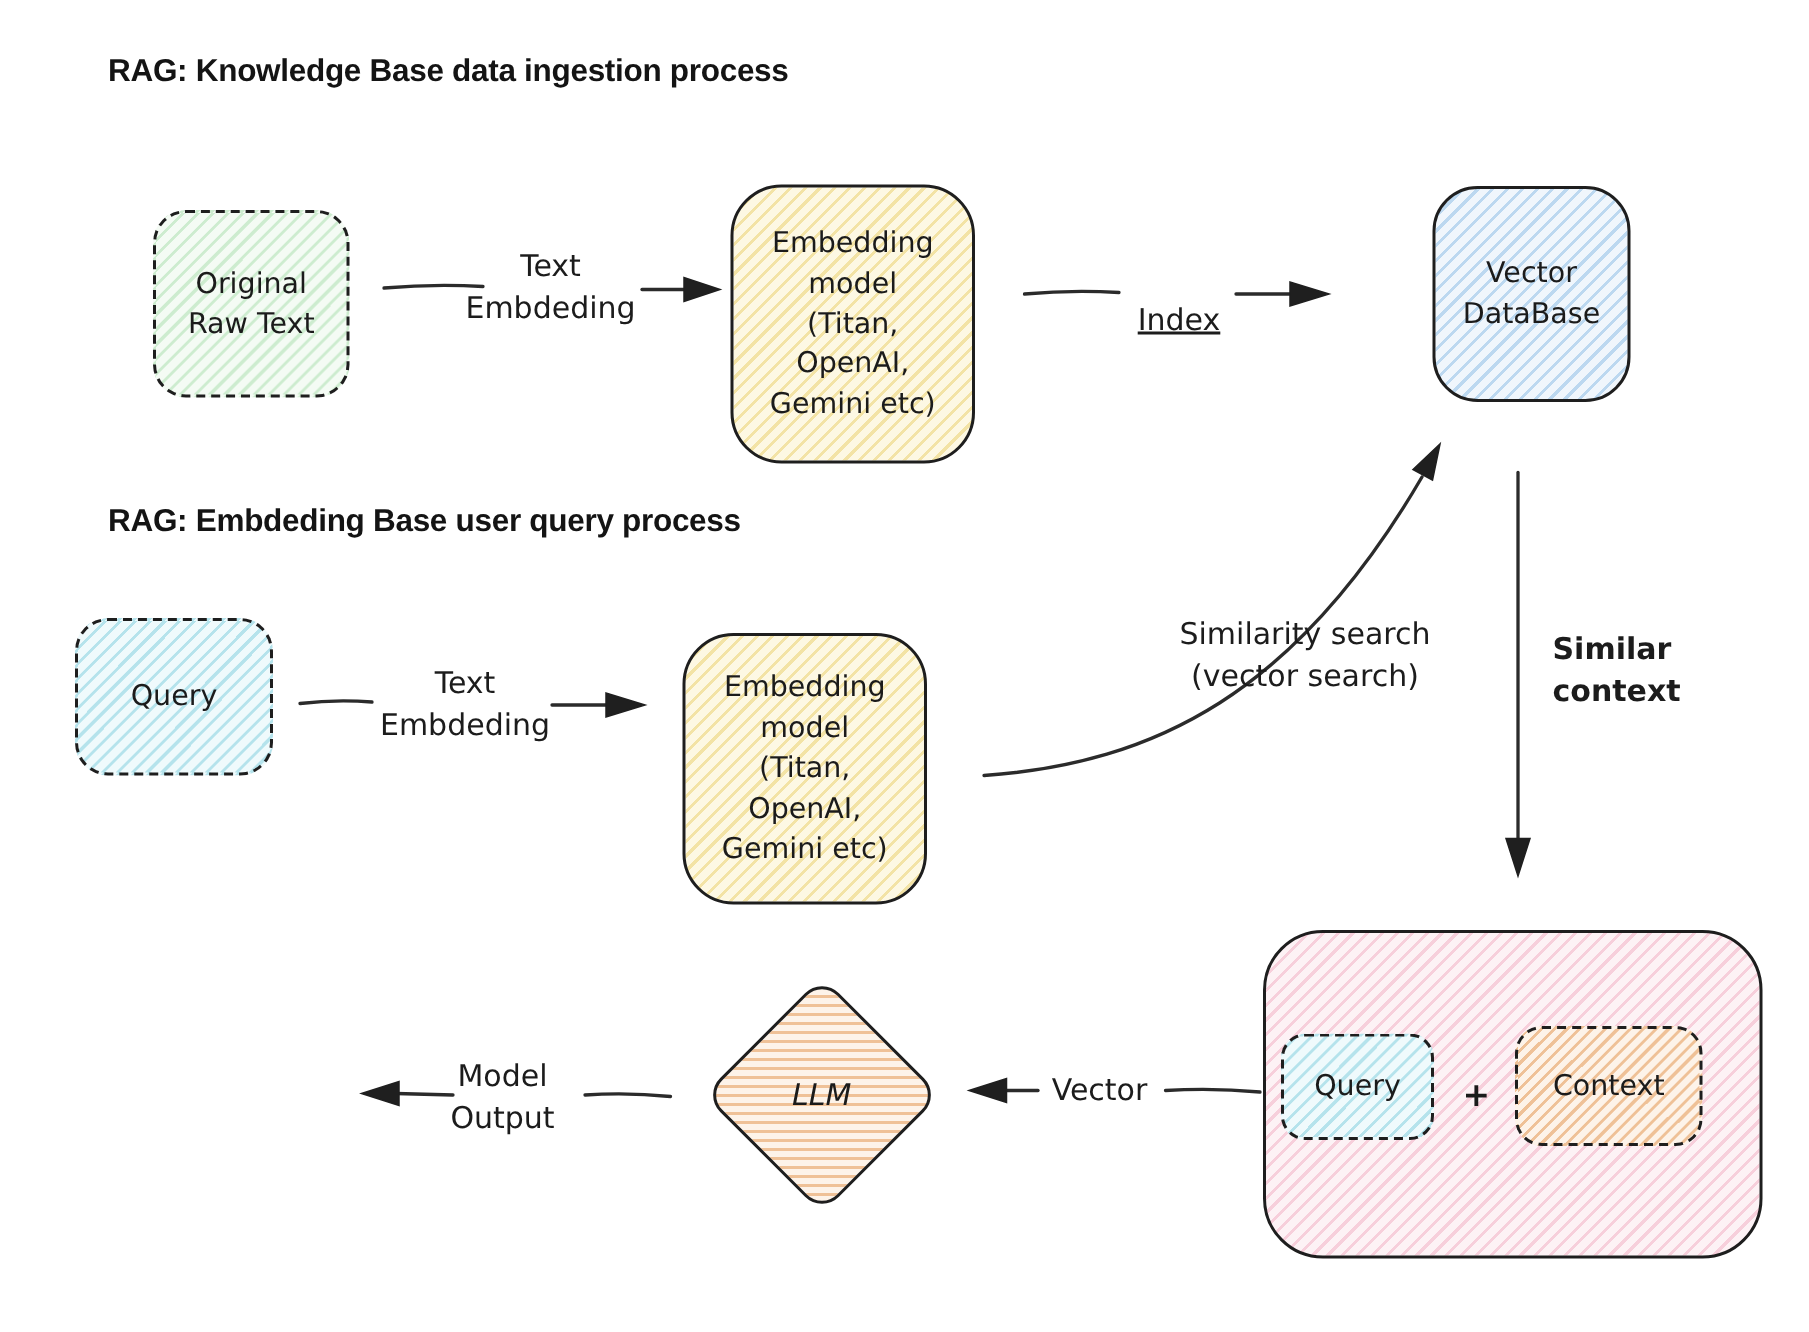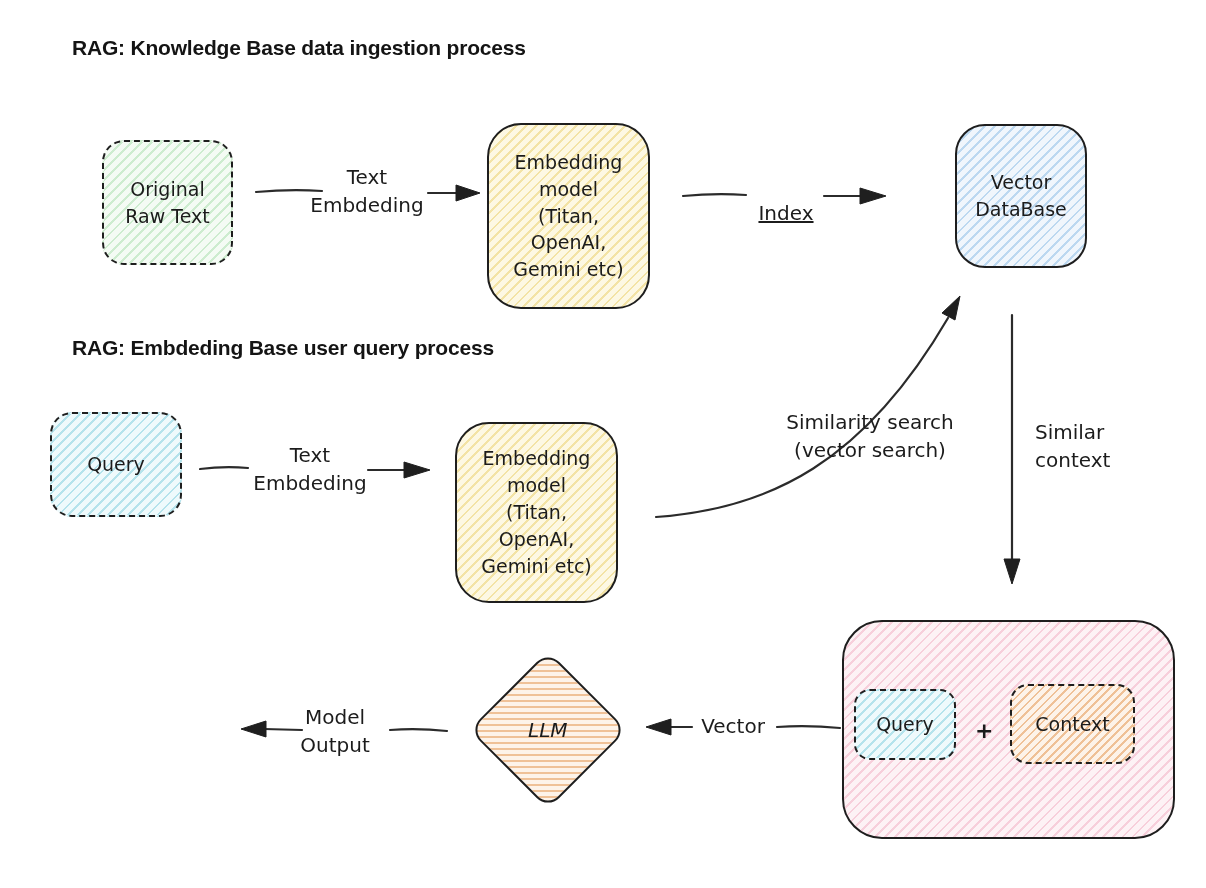--- a/index.html
+++ b/index.html
@@ -123,21 +123,21 @@
     <span>Embedding
 model
 (Titan,
 OpenAI,
 Gemini etc)</span>
   </div>
 
   <div class="edge-label" style="left:770px;top:408px;width:200px;">Similarity search
 (vector search)</div>
 
-  <div class="edge-label" style="left:1035px;top:418px;width:120px;text-align:left;">Similar
+  <div class="edge-label" style="left:1035px;top:418px;width:120px;text-align:left;font-weight:bold;">Similar
 context</div>
 
   <div class="node hatch-pink" style="left:842px;top:620px;width:333px;height:219px;border-radius:40px;">
     <div class="node dashed hatch-cyan" style="left:10px;top:67px;width:102px;height:71px;border-radius:16px;">
       <span>Query</span>
     </div>
     <span class="plus-sign" style="left:131px;top:93px;">+</span>
     <div class="node dashed hatch-orange" style="left:166px;top:62px;width:125px;height:80px;border-radius:18px;">
       <span>Context</span>
     </div>

